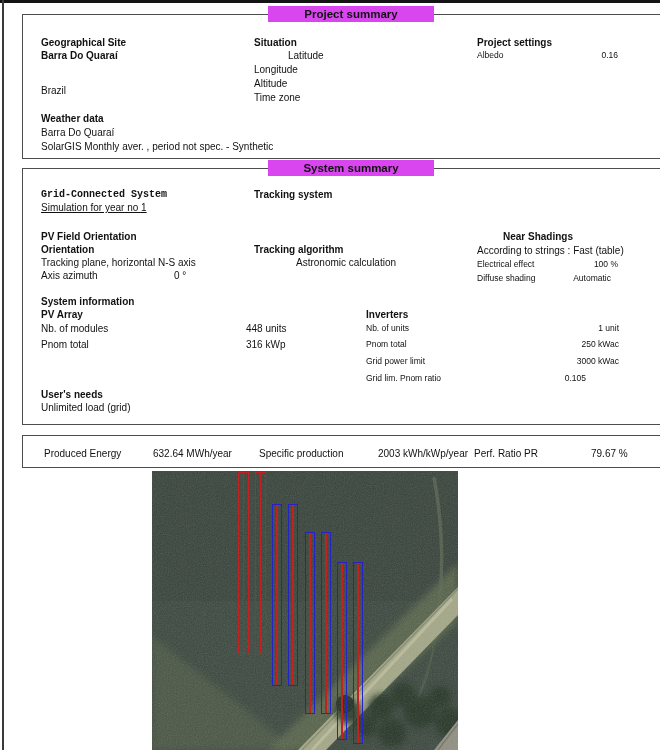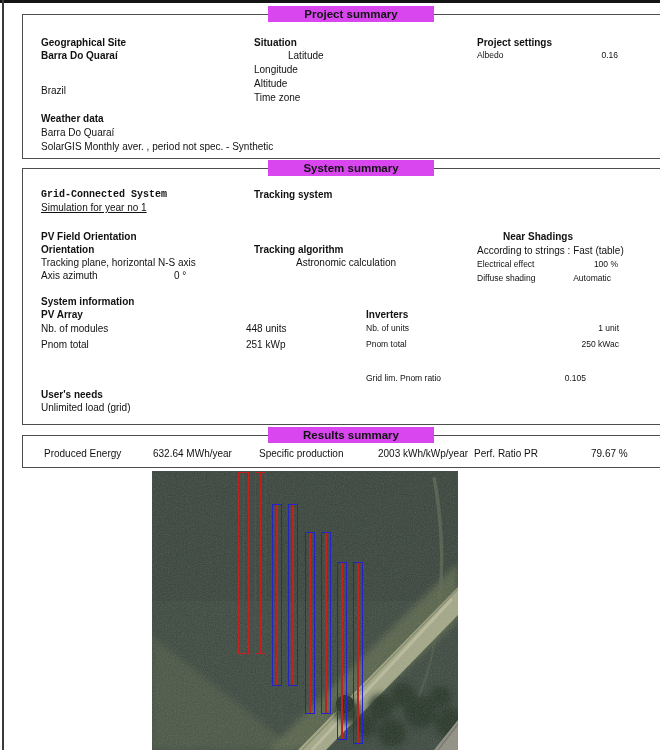--- a/index.html
+++ b/index.html
@@ -86,42 +86,45 @@
     <span>Diffuse shading</span>
     <span>Automatic</span>
   </div>
 
   <div class="t b" style="left:18px;top:127px;">System information</div>
 
   <div class="t b" style="left:18px;top:140px;">PV Array</div>
   <div class="t" style="left:18px;top:154px;">Nb. of modules</div>
   <div class="t" style="left:223px;top:154px;">448 units</div>
   <div class="t" style="left:18px;top:170px;">Pnom total</div>
-  <div class="t" style="left:223px;top:170px;">251 kWp</div>
+  <div class="t" style="left:223px;top:170px;">316 kWp</div>
 
   <div class="t b" style="left:343px;top:140px;">Inverters</div>
   <div class="row" style="left:343px;top:154px;width:253px;">
     <span>Nb. of units</span>
     <span>1 unit</span>
   </div>
   <div class="row" style="left:343px;top:170px;width:253px;">
     <span>Pnom total</span>
     <span>250 kWac</span>
   </div>
+  <div class="row" style="left:343px;top:187px;width:253px;">
+    <span>Grid power limit</span>
+    <span>3000 kWac</span>
+  </div>
   <div class="row inv-row4" style="left:343px;top:204px;width:253px;">
     <span>Grid lim. Pnom ratio</span>
     <span>0.105</span>
   </div>
 
   <div class="t b" style="left:18px;top:220px;">User's needs</div>
   <div class="t" style="left:18px;top:233px;">Unlimited load (grid)</div>
 </div>
 
 <div class="sbox" id="box-results">
-  <div class="box-title">Results summary</div>
 
   <div class="t" style="left:21px;top:12px;">Produced Energy</div>
   <div class="t" style="left:130px;top:12px;">632.64 MWh/year</div>
   <div class="t" style="left:236px;top:12px;">Specific production</div>
   <div class="t" style="left:355px;top:12px;">2003 kWh/kWp/year</div>
   <div class="t" style="left:451px;top:12px;">Perf. Ratio PR</div>
   <div class="t" style="left:568px;top:12px;">79.67 %</div>
 </div>
 
 <div class="site-map">

